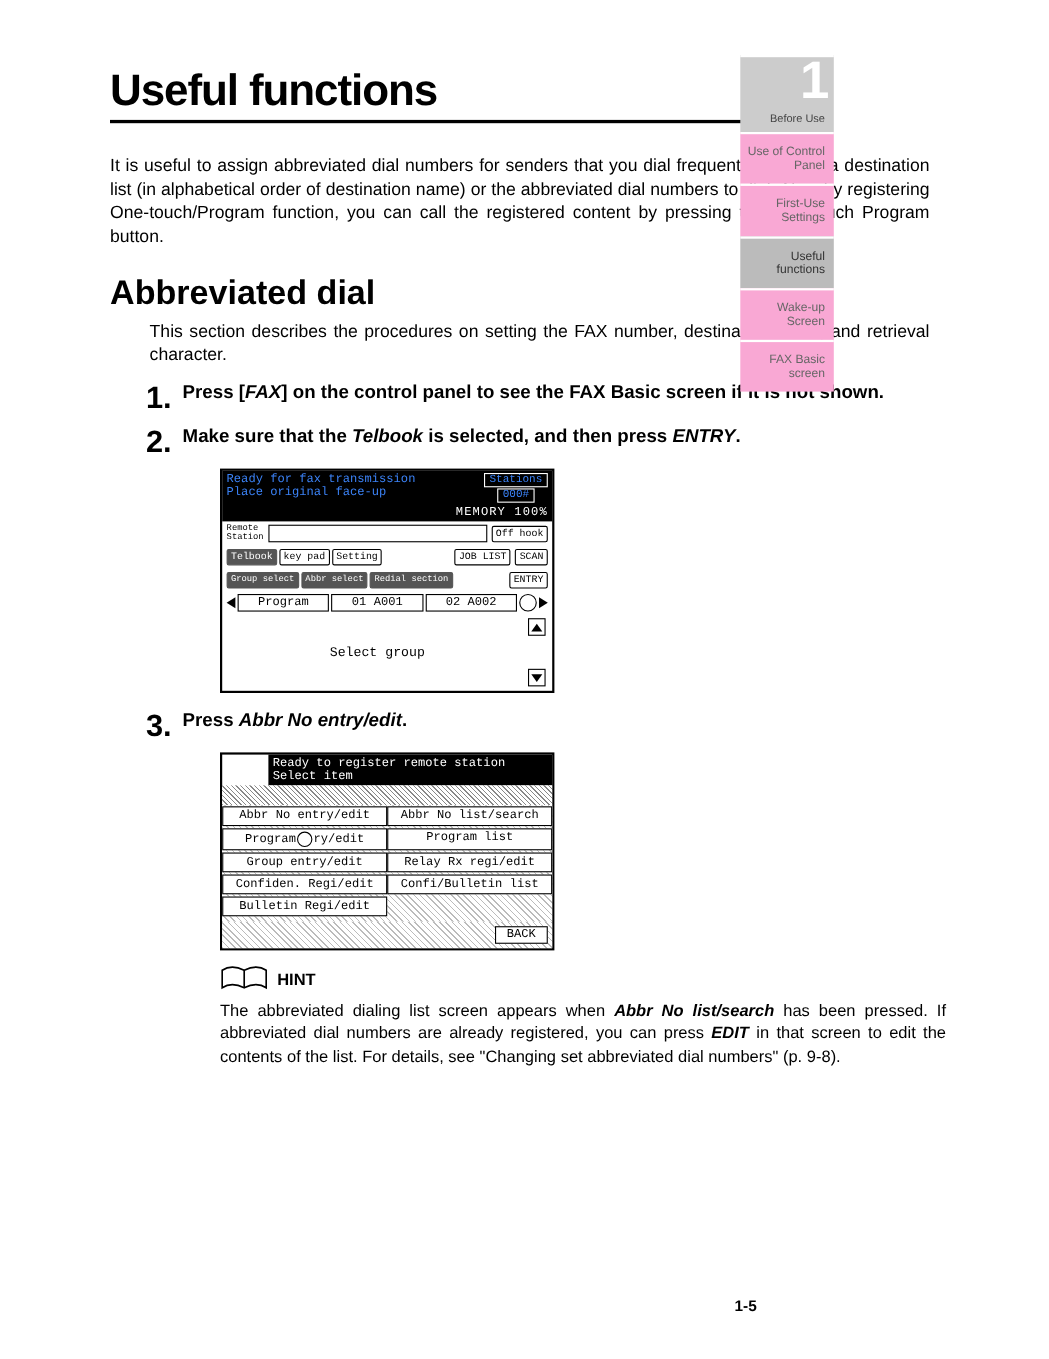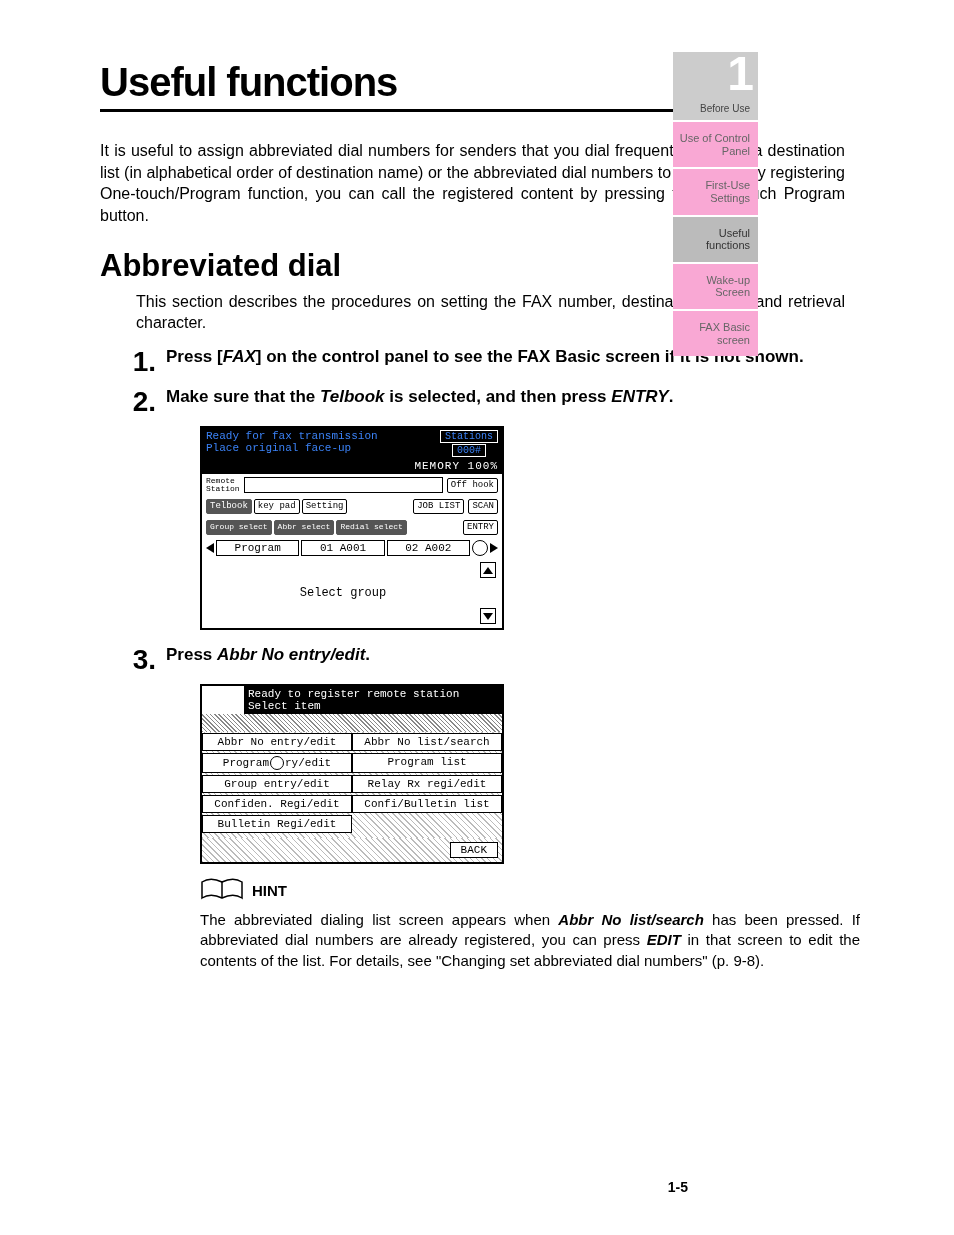--- a/index.html
+++ b/index.html
@@ -343,21 +343,21 @@
         </div>
         <div style="display:flex;gap:4px">
           <div class="btn">JOB LIST</div>
           <div class="btn">SCAN</div>
         </div>
       </div>
       <div class="row">
         <div style="display:flex;gap:2px">
           <div class="btn dark" style="font-size:8px">Group select</div>
           <div class="btn dark" style="font-size:8px">Abbr select</div>
-          <div class="btn dark" style="font-size:8px">Redial select</div>
+          <div class="btn dark" style="font-size:8px">Redial section</div>
         </div>
         <div class="btn">ENTRY</div>
       </div>
       <div class="prog-row">
         <div class="tri left"></div>
         <div class="cell">Program</div>
         <div class="cell">01 A001</div>
         <div class="cell">02 A002</div>
         <div class="circle"></div>
         <div class="tri right"></div>

